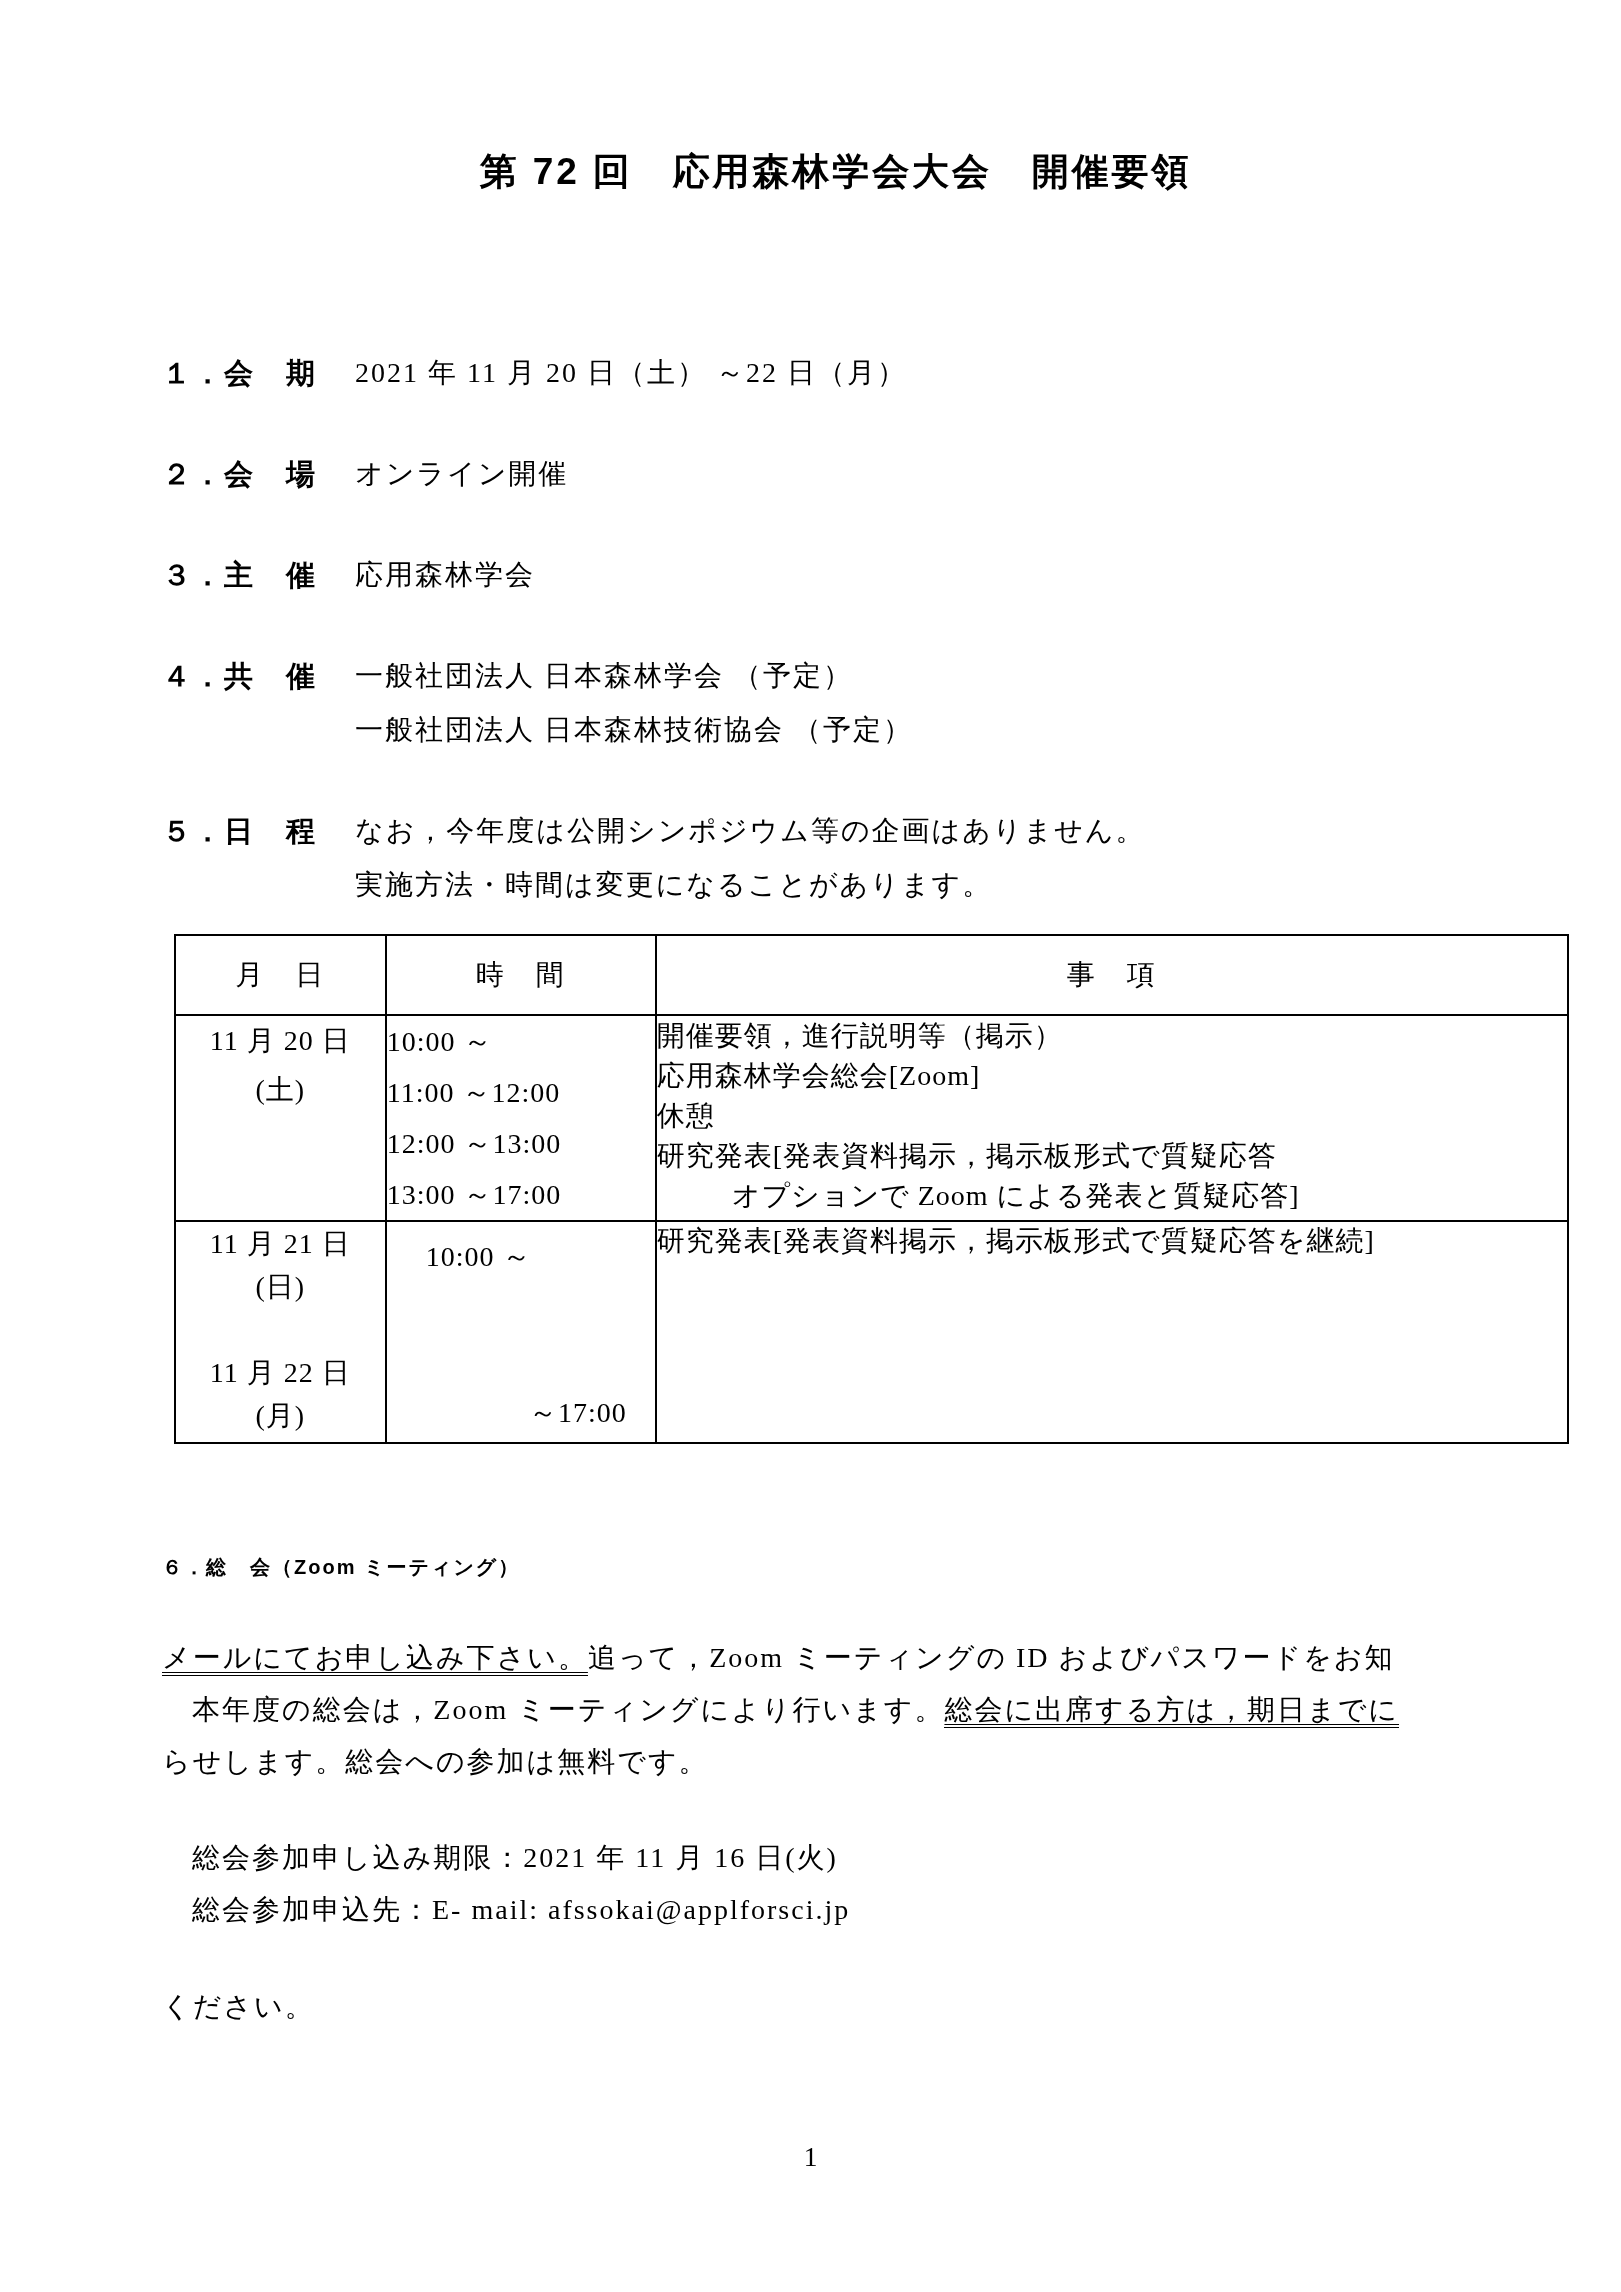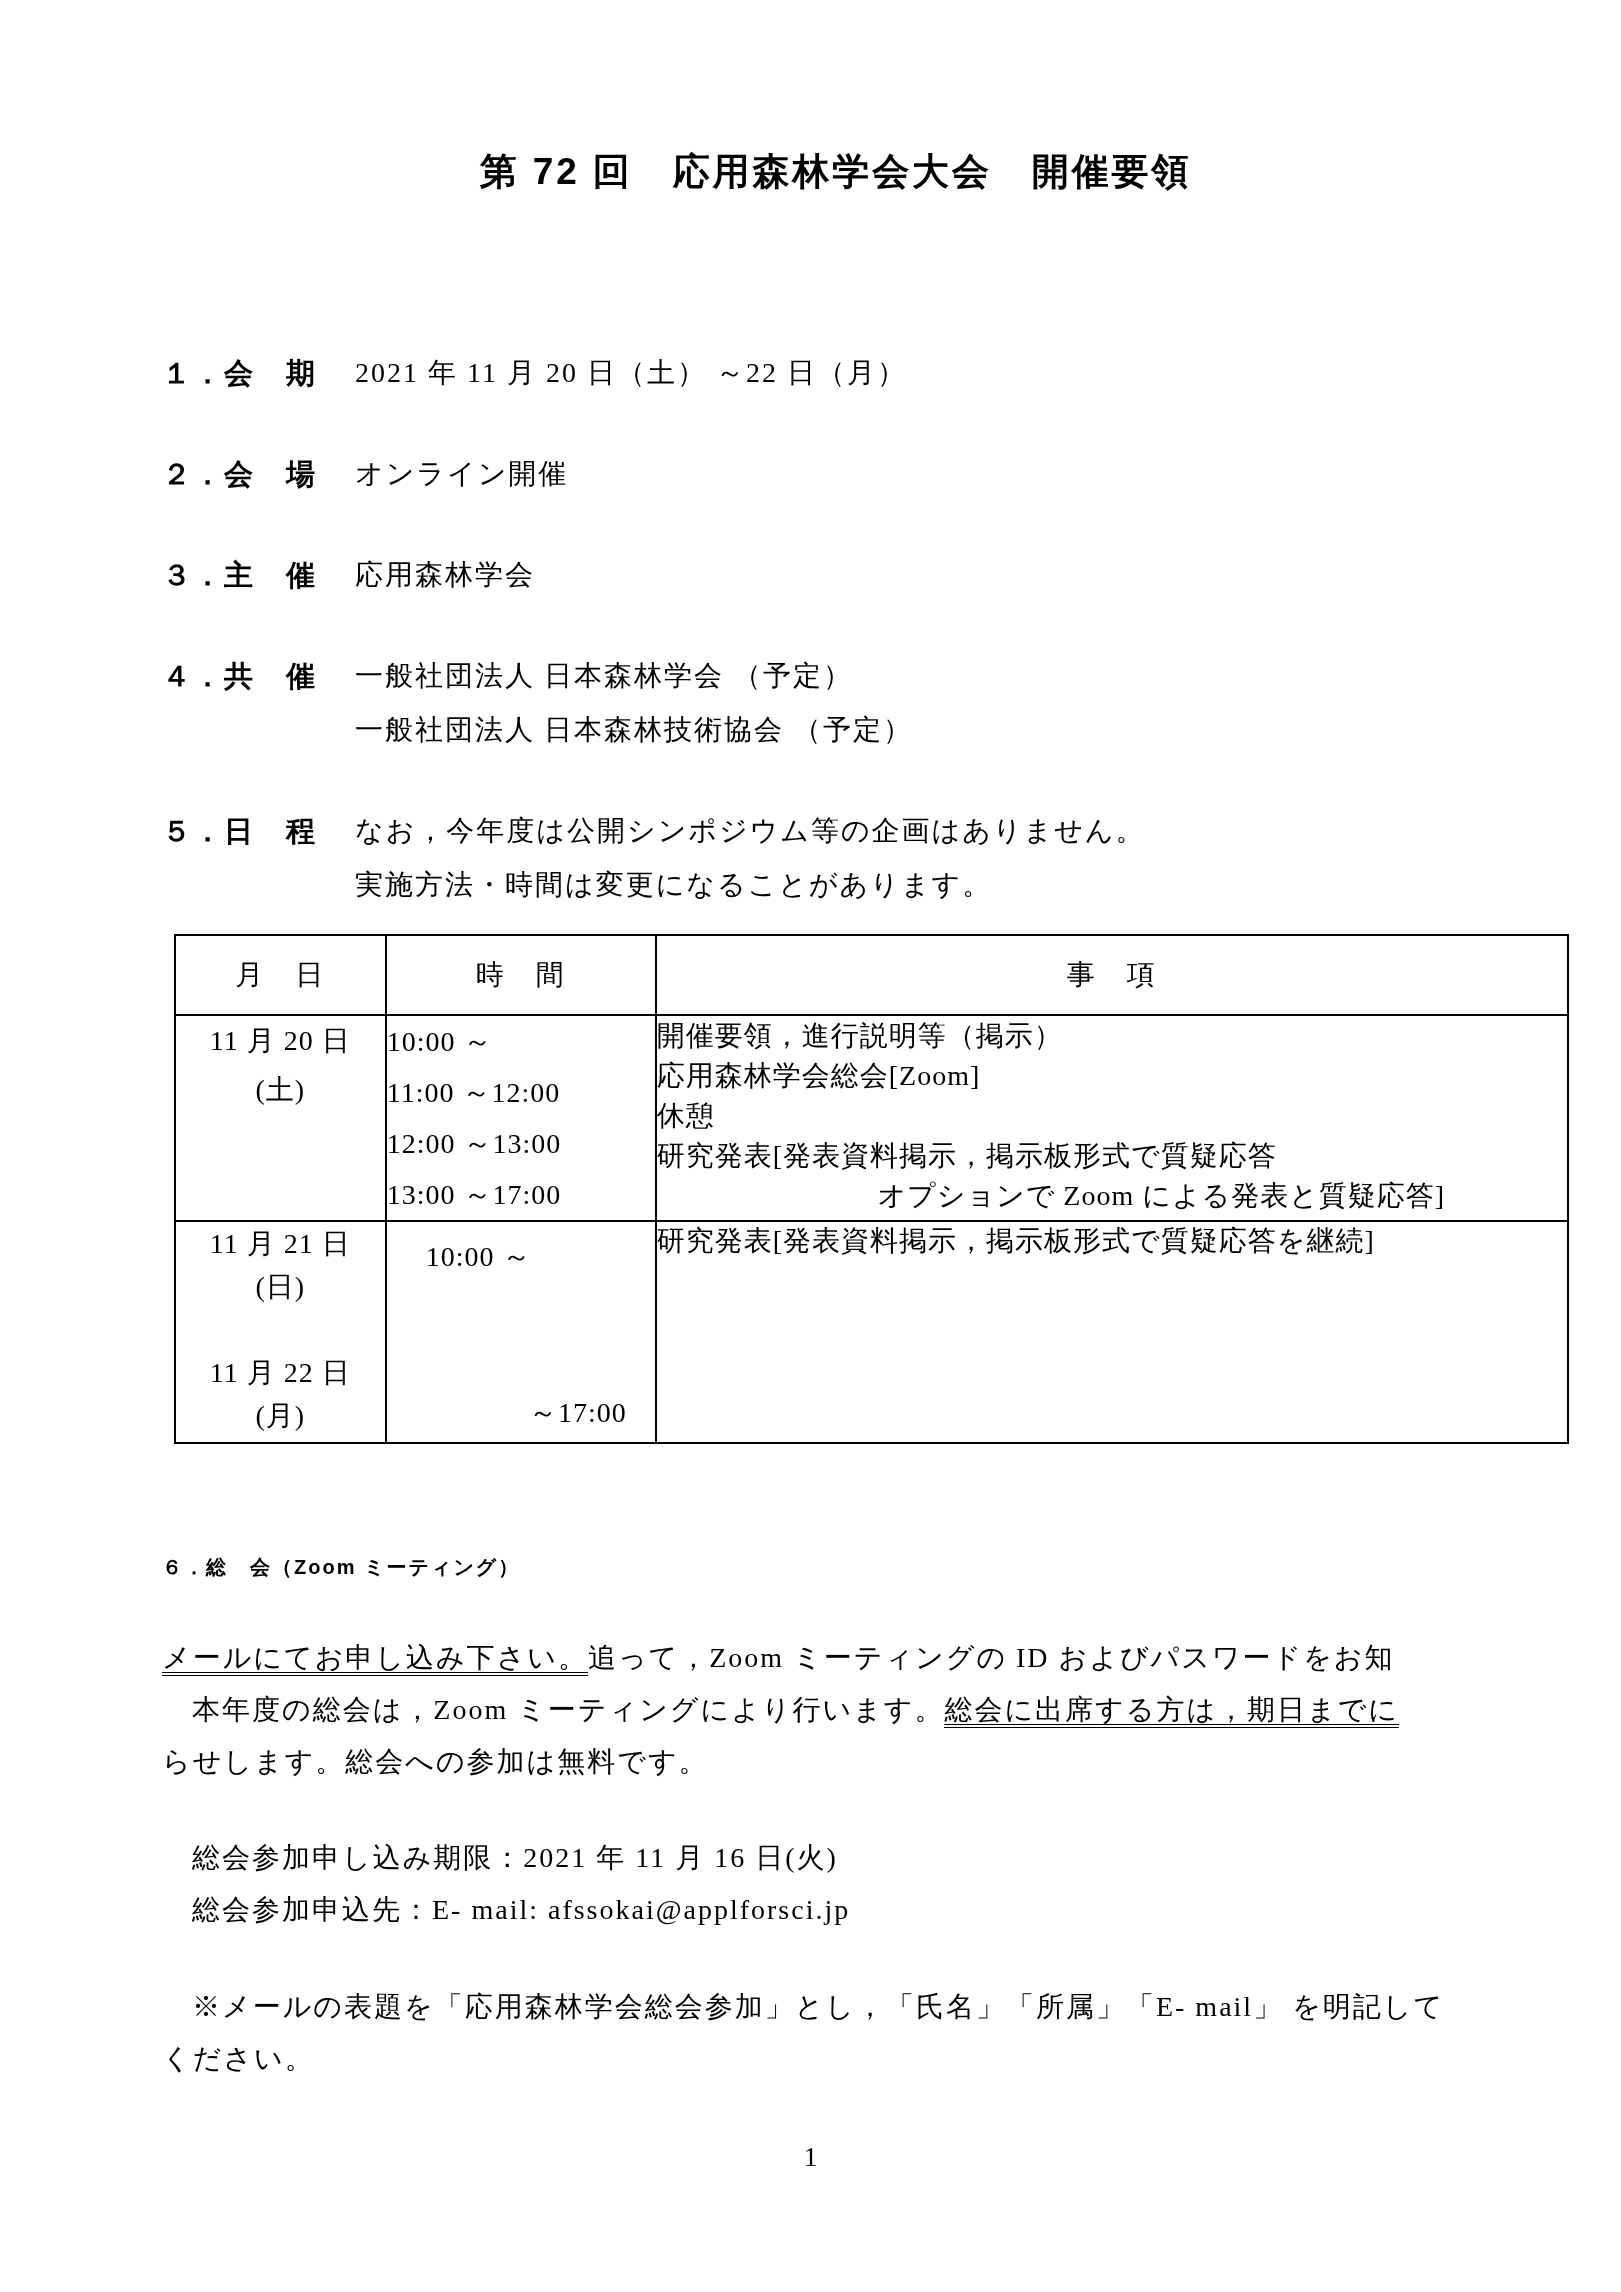--- a/index.html
+++ b/index.html
@@ -85,21 +85,21 @@
   td.time-cell .tline { line-height: 51px; white-space: nowrap; letter-spacing: 1px; }
   td.time-cell2 { vertical-align: top; position: relative; }
   td.time-cell2 .t-start { padding: 13.7px 0 0 39px; line-height: 43px; letter-spacing: 1px; }
   td.time-cell2 .t-end {
     position: absolute;
     bottom: 7.8px; right: 28px;
     line-height: 43px; letter-spacing: 1px;
   }
   td.item-cell { padding: 3.9px 0 0 11.8px; }
   td.item-cell .iline { line-height: 40px; white-space: nowrap; letter-spacing: 1px; }
-  td.item-cell .iline.item-indent { padding-left: 99px; text-align: center; }
+  td.item-cell .iline.item-indent { padding-left: 75px; }
   td.item-cell2 { vertical-align: middle; padding-left: 11.8px; letter-spacing: 1px; white-space: nowrap; }
 
   .sec6-heading {
     margin: 0 0 51px 0;
     font-family: "Liberation Sans", "DejaVu Sans", sans-serif;
     font-weight: bold;
     font-size: 20px;
     letter-spacing: 2px;
     white-space: nowrap;
   }
@@ -232,20 +232,19 @@
     </div>
     <div class="pline">らせします。総会への参加は無料です。</div>
   </div>
 
   <div class="sub">
     <div class="pline indent1">総会参加申し込み期限：2021 年 11 月 16 日(火)</div>
     <div class="pline indent1">総会参加申込先：E- mail: afssokai@applforsci.jp</div>
   </div>
 
   <div class="note">
-    <div class="pline indent1">※メールの表題を「応用森林学会総会参加」とし，「氏名」「所属」「E- mail」 を明記して</div>
     <div class="pline">ください。</div>
   </div>
 
 </div>
 
 <div class="page-number">1</div>
 
 
 </body></html>

